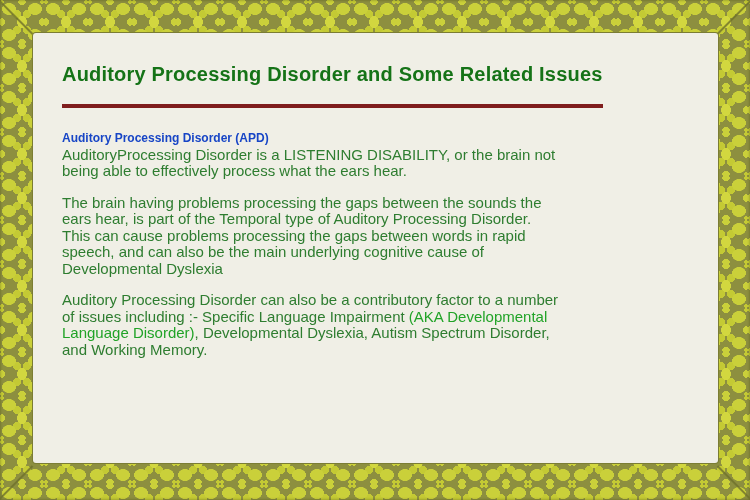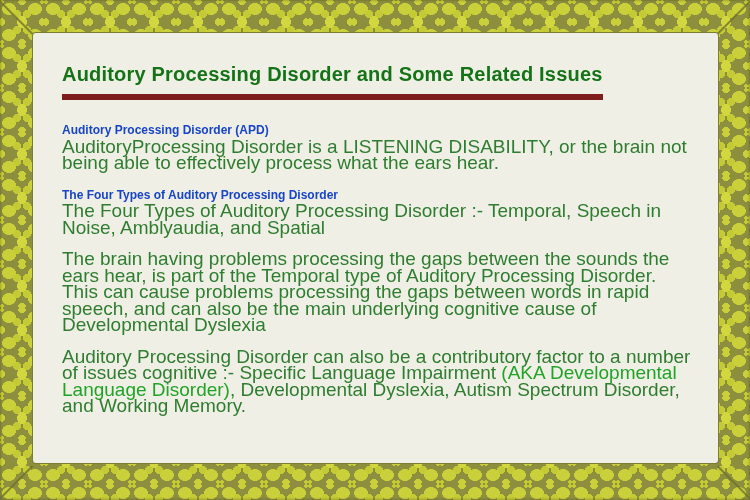--- a/index.html
+++ b/index.html
@@ -55,34 +55,34 @@
     box-sizing: border-box;
     padding: 29px 24px 0 29px;
   }
 
   .title {
     display: inline-block;
     margin: 0 0 22px 0;
     font-size: 20px; font-weight: bold;
     line-height: 24px;
     color: #157317;
-    border-bottom: 6px solid #7f1d1d;
-    padding-bottom: 8px;
+    border-bottom: 4px solid #7f1d1d;
+    padding-bottom: 18px;
     white-space: nowrap;
     letter-spacing: 0.2px;
   }
 
   .section { margin: 0 0 15px 0; }
   .heading {
     font-size: 12px; font-weight: bold;
     line-height: 16.5px;
     color: #1745c6;
   }
   .body {
-    font-size: 19px;
+    font-size: 15px;
     line-height: 16.5px;
     color: #2e7d30;
     white-space: pre-line;
   }
   .hl { color: #21a327; }
 </style>
 </head>
 <body>
 
 <div class="frame">
@@ -94,35 +94,30 @@
   <div class="card">
 
     <h1 class="title">Auditory Processing Disorder and Some Related Issues</h1>
 
     <div class="section">
       <div class="heading">Auditory Processing Disorder (APD)</div>
       <div class="body">AuditoryProcessing Disorder is a LISTENING DISABILITY, or the brain not
 being able to effectively process what the ears hear.</div>
     </div>
 
-    <div class="section">
-      <div class="heading">The Four Types of Auditory Processing Disorder</div>
-      <div class="body">The Four Types of Auditory Processing Disorder :- Temporal, Speech in
-Noise, Amblyaudia, and Spatial</div>
-    </div>
 
     <div class="section">
       <div class="body">The brain having problems processing the gaps between the sounds the
 ears hear, is part of the Temporal type of Auditory Processing Disorder.
 This can cause problems processing the gaps between words in rapid
 speech, and can also be the main underlying cognitive cause of
 Developmental Dyslexia</div>
     </div>
 
     <div class="section">
       <div class="body"><span>Auditory Processing Disorder can also be a contributory factor to a number
-of issues cognitive :- Specific Language Impairment </span><span class="hl">(AKA Developmental
+of issues including :- Specific Language Impairment </span><span class="hl">(AKA Developmental
 Language Disorder)</span><span>, Developmental Dyslexia, Autism Spectrum Disorder,
 and Working Memory.</span></div>
     </div>
 
   </div>
 </div>
 
 </body></html>

